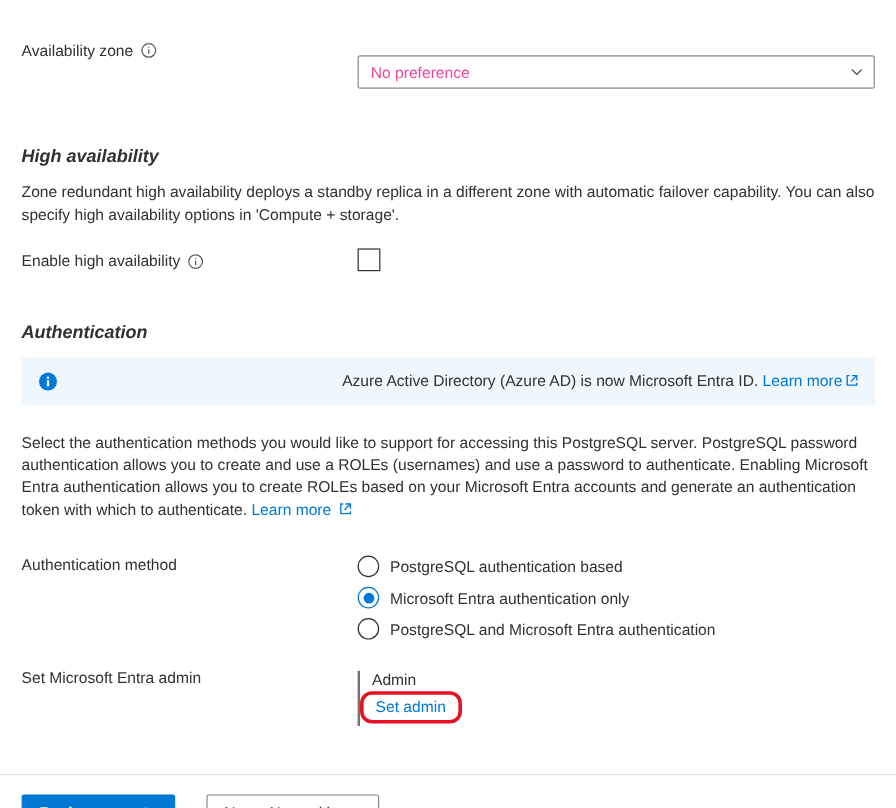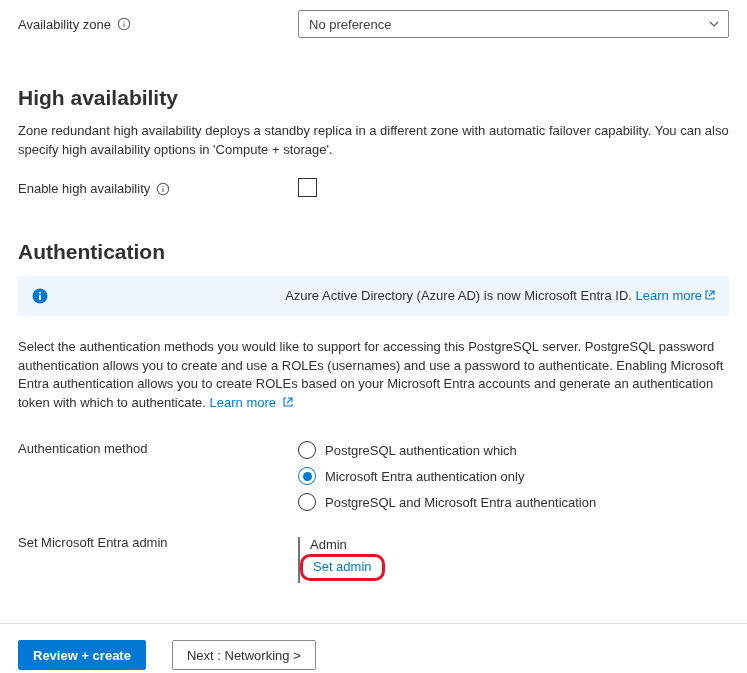--- a/index.html
+++ b/index.html
@@ -28,40 +28,42 @@
       flex: 1;
     }
     .select {
       width: 100%;
       height: 28px;
       border: 1px solid #8a8886;
       border-radius: 2px;
       padding: 0 46px 0 10px;
       background: #fff;
       font-size: 13px;
-      color: #404040;
+      color: #ec4899;
       position: relative;
       display: flex;
       align-items: center;
       cursor: pointer;
+      margin-top: 36px;
     }
     .chevron-down {
       position: absolute;
       right: 8px;
       top: 50%;
       transform: translateY(-50%);
       width: 12px;
       height: 12px;
       color: #605e5c;
     }
     .section-heading {
-      font-size: 21px;
+      font-size: 15px;
       font-weight: 600;
       color: #323130;
       margin: 30px 0 12px 0;
+      font-style: italic;
     }
     .first-heading { margin-top: 48px; }
     .desc {
       font-size: 13px;
       color: #323130;
       line-height: 1.45;
       margin-bottom: 18px;
     }
     .info-icon {
       width: 14px;
@@ -278,21 +280,21 @@
 </p>
 
 <div class="row auth-row">
   <div class="label-col">
     <span>Authentication method</span>
   </div>
   <div class="control-col">
     <div class="radio-group">
       <label class="radio-option">
         <span class="radio-circle"></span>
-        <span>PostgreSQL authentication which</span>
+        <span>PostgreSQL authentication based</span>
       </label>
       <label class="radio-option">
         <span class="radio-circle selected">
             <span class="radio-dot"></span>
           </span>
         <span>Microsoft Entra authentication only</span>
       </label>
       <label class="radio-option">
         <span class="radio-circle"></span>
         <span>PostgreSQL and Microsoft Entra authentication</span>

